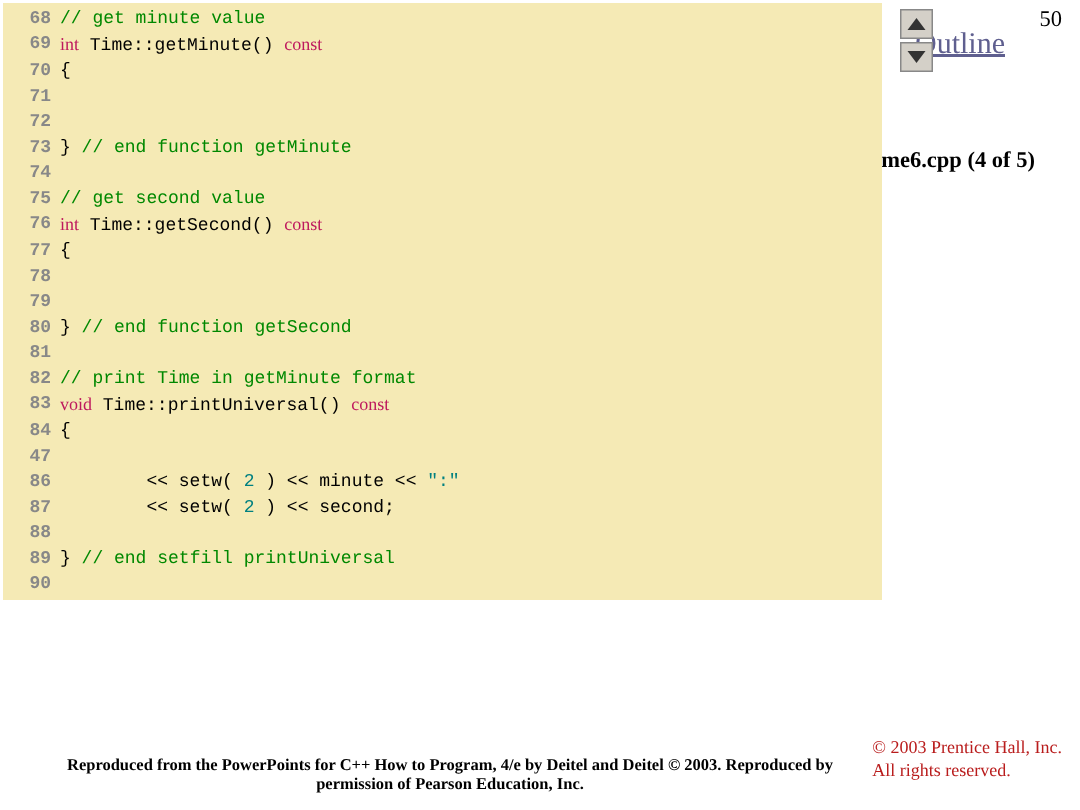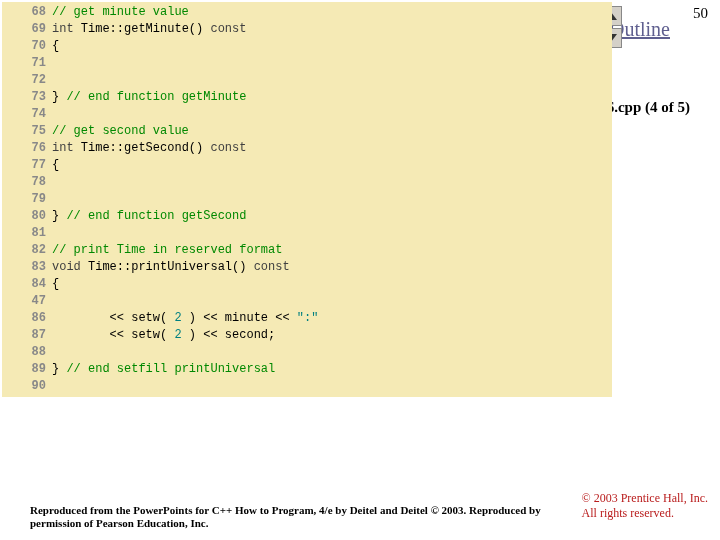--- a/index.html
+++ b/index.html
@@ -76,46 +76,47 @@
     line-height: 1.3;
   }
   .attribution {
     position: absolute;
     bottom: 10px;
     left: 30px;
     width: 540px;
     font-size: 11px;
     font-weight: bold;
     color: #000;
+    text-align: center;
     line-height: 1.2;
   }
   .code-block {
     position: absolute;
     top: 2px;
     left: 2px;
     width: 578px;
     background: #f5eab5;
     font-family: "Lucida Console", "Courier New", monospace;
     font-size: 12px;
     line-height: 17px;
-    padding: 2px 16px;
+    padding: 2px 4px;
   }
   .code-line {
     display: flex;
     white-space: pre;
   }
   .ln {
     width: 28px;
     text-align: right;
     color: #888;
     font-weight: bold;
     flex-shrink: 0;
     padding-right: 6px;
   }
-  .kw { color: #404040; }
+  .kw { color: #be185d; font-family: Liberation Serif, serif; }
   .cm { color: #008800; }
   .st { color: #008080; }
   .id { color: #000; }
 </style>
 </head>
 <body>
 
 <div class="page-num">50</div>
 
 <div class="outline">Outline</div>
@@ -139,21 +140,21 @@
     <div class="code-line"><span class="ln">72</span><span>&nbsp;</span></div>
     <div class="code-line"><span class="ln">73</span><span><span class="id">} </span><span class="cm">// end function getMinute</span></span></div>
     <div class="code-line"><span class="ln">74</span><span>&nbsp;</span></div>
     <div class="code-line"><span class="ln">75</span><span><span class="cm">// get second value</span></span></div>
     <div class="code-line"><span class="ln">76</span><span><span class="kw">int</span><span class="id"> Time::getSecond() </span><span class="kw">const</span></span></div>
     <div class="code-line"><span class="ln">77</span><span><span class="id">{</span></span></div>
     <div class="code-line"><span class="ln">78</span></div>
     <div class="code-line"><span class="ln">79</span><span>&nbsp;</span></div>
     <div class="code-line"><span class="ln">80</span><span><span class="id">} </span><span class="cm">// end function getSecond</span></span></div>
     <div class="code-line"><span class="ln">81</span><span>&nbsp;</span></div>
-    <div class="code-line"><span class="ln">82</span><span><span class="cm">// print Time in reserved format</span></span></div>
+    <div class="code-line"><span class="ln">82</span><span><span class="cm">// print Time in getMinute format</span></span></div>
     <div class="code-line"><span class="ln">83</span><span><span class="kw">void</span><span class="id"> Time::printUniversal() </span><span class="kw">const</span></span></div>
     <div class="code-line"><span class="ln">84</span><span><span class="id">{</span></span></div>
     <div class="code-line"><span class="ln">47</span></div>
     <div class="code-line"><span class="ln">86</span><span><span class="id">        &lt;&lt; setw( </span><span class="st">2</span><span class="id"> ) &lt;&lt; minute &lt;&lt; </span><span class="st">":"</span></span></div>
     <div class="code-line"><span class="ln">87</span><span><span class="id">        &lt;&lt; setw( </span><span class="st">2</span><span class="id"> ) &lt;&lt; second;</span></span></div>
     <div class="code-line"><span class="ln">88</span><span>&nbsp;</span></div>
     <div class="code-line"><span class="ln">89</span><span><span class="id">} </span><span class="cm">// end setfill printUniversal</span></span></div>
     <div class="code-line"><span class="ln">90</span><span>&nbsp;</span></div>
   </div>
 

